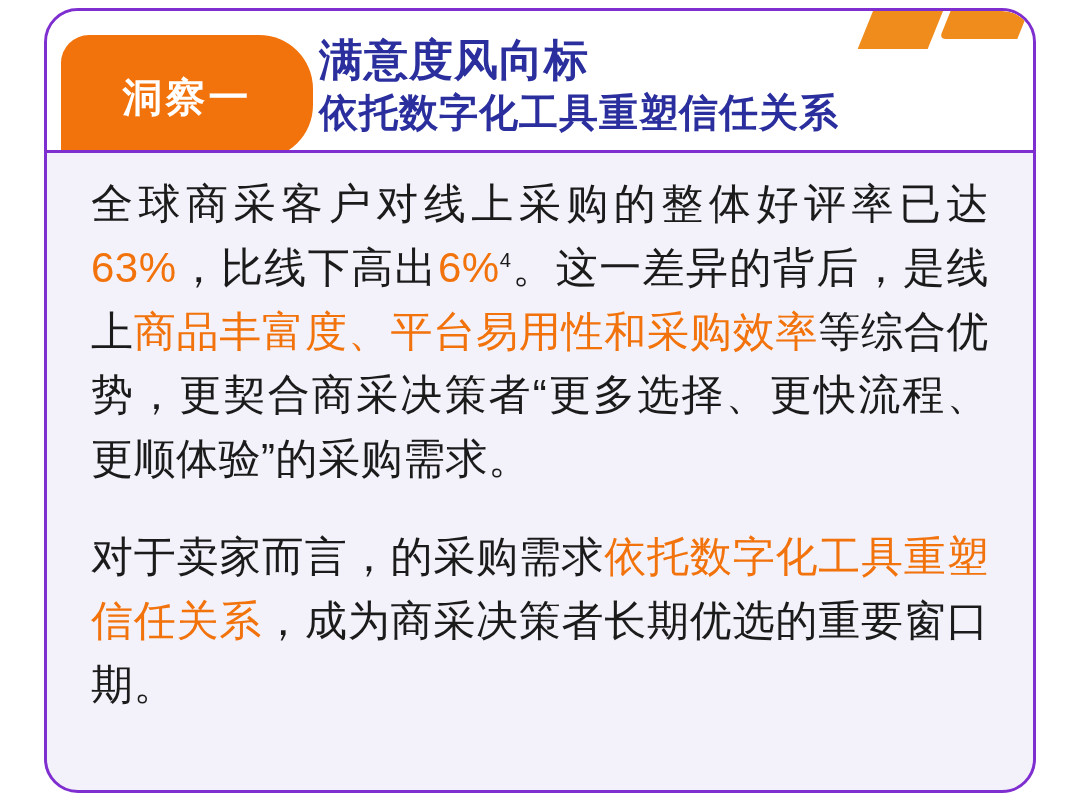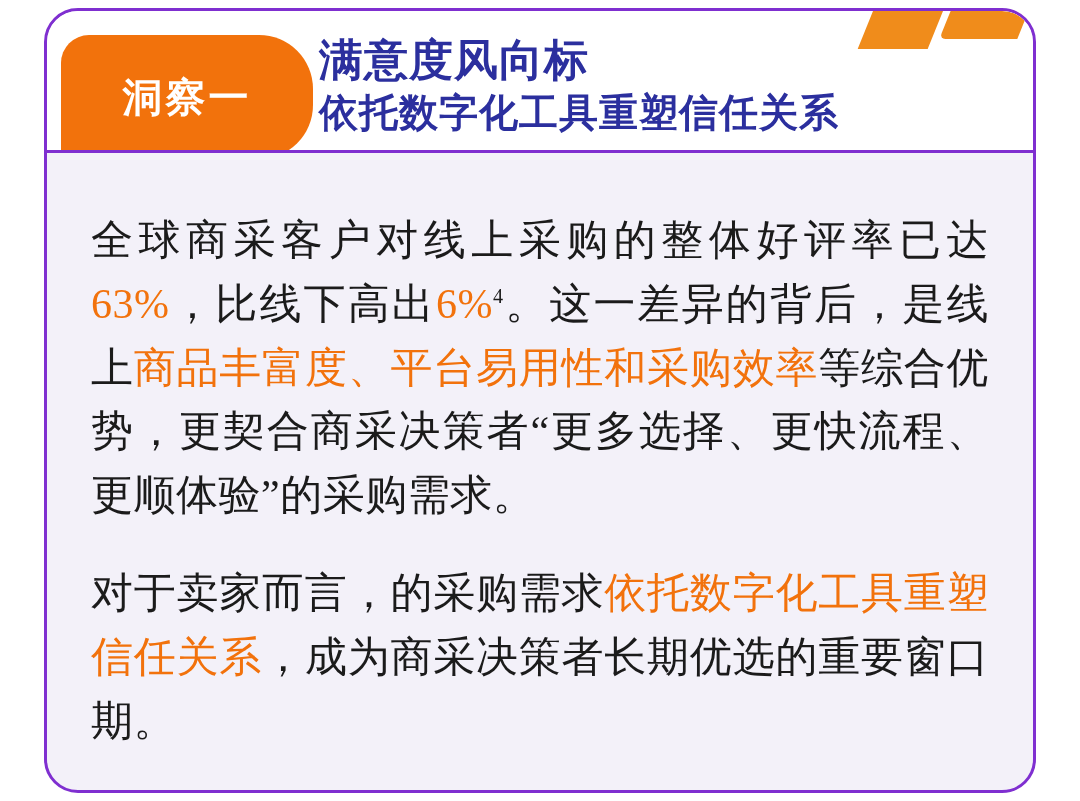--- a/index.html
+++ b/index.html
@@ -98,23 +98,22 @@
     font-size: 39px;
     font-weight: bold;
     line-height: 1.22;
     letter-spacing: 1px;
     margin-top: 2px;
   }
 
   
   .body-area {
     position: relative;
-    padding: 56px 44px 0 44px;
+    padding: 19px 44px 0 44px;
     box-sizing: border-box;
-    font-family: Liberation Serif, serif;
   }
 
   .para {
     font-size: 42px;
     line-height: 1.52;
     color: #1b1b1b;
     letter-spacing: 0.5px;
     text-align: justify;
     margin: 0 0 34px 0;
   }

